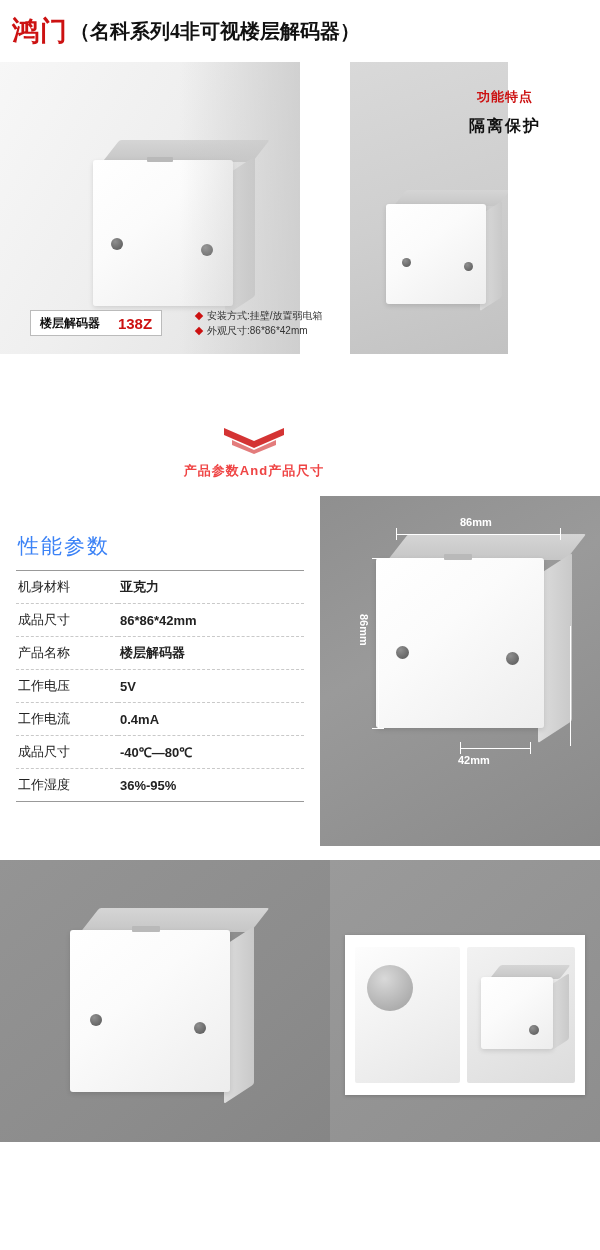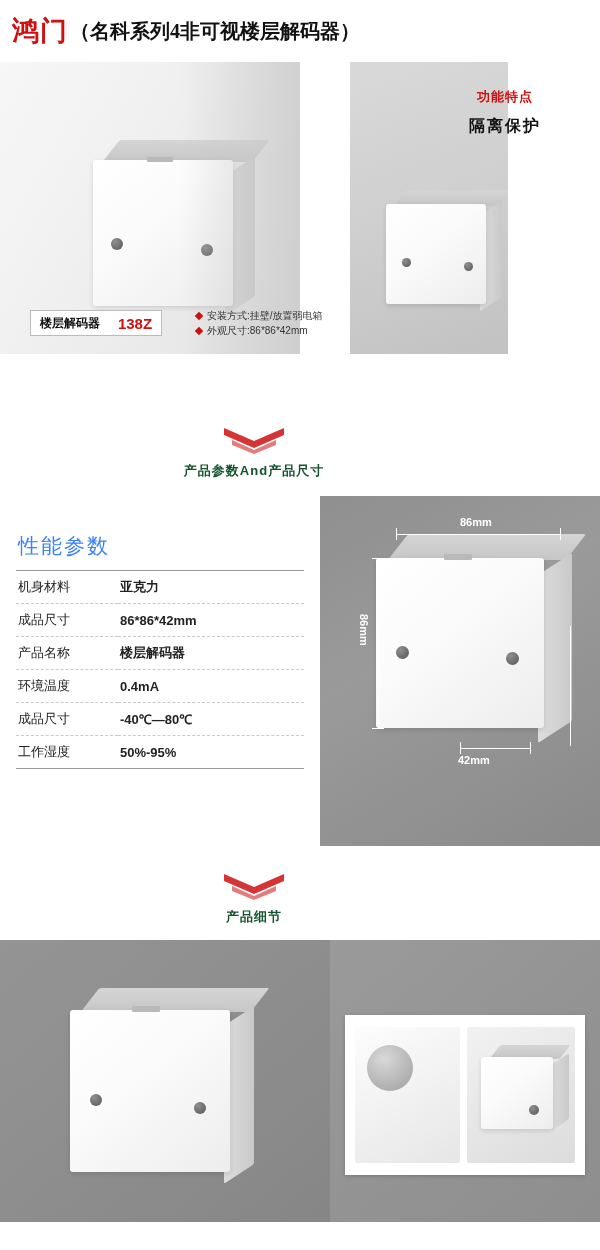--- a/index.html
+++ b/index.html
@@ -175,21 +175,21 @@
     text-align: center;
     padding-top: 14px;
   }
   .chev {
     display: block;
     margin: 0 auto;
   }
   .chev-label {
     margin-top: 8px;
     font-size: 13px;
-    color: #14532d;
+    color: #ef4444;
     font-weight: bold;
     letter-spacing: 1px;
   }
 
   
   .spec-section {
     position: relative;
     height: 350px;
   }
   .spec-title {
@@ -357,30 +357,34 @@
       </tr>
       <tr>
         <td class="k">成品尺寸</td>
         <td class="v">86*86*42mm</td>
       </tr>
       <tr>
         <td class="k">产品名称</td>
         <td class="v">楼层解码器</td>
       </tr>
       <tr>
-        <td class="k">环境温度</td>
+        <td class="k">工作电压</td>
+        <td class="v">5V</td>
+      </tr>
+      <tr>
+        <td class="k">工作电流</td>
         <td class="v">0.4mA</td>
       </tr>
       <tr>
         <td class="k">成品尺寸</td>
         <td class="v">-40℃—80℃</td>
       </tr>
       <tr>
         <td class="k">工作湿度</td>
-        <td class="v">50%-95%</td>
+        <td class="v">36%-95%</td>
       </tr>
     </tbody>
       </table>
 
     <div class="dim-panel">
 
       <div class="device" style="left:46px; top:38px; width:220px; height:220px;">
         <div class="dev-top" style="left:32px; top:0; width:178px; height:26px;"></div>
         <div class="dev-side" style="left:172px; top:30px; width:34px; height:168px;"></div>
         <div class="dev-face" style="left:10px; top:24px; width:168px; height:170px;"></div>
@@ -401,27 +405,20 @@
 
       <div class="dim-line" style="left:140px; top:252px; width:70px; height:1px;"></div>
       <div class="dim-line" style="left:140px; top:246px; width:1px; height:12px;"></div>
       <div class="dim-line" style="left:210px; top:246px; width:1px; height:12px;"></div>
       <div class="dim-text" style="left:138px; top:258px;">42mm</div>
 
       <div class="dim-line" style="left:250px; top:130px; width:1px; height:120px;"></div>
     </div>
   </div>
 
-  <div class="chev-block" style="margin-top:14px;">
-    <svg class="chev" width="60" height="26" viewBox="0 0 60 26">
-      <polygon points="0,0 30,13 60,0 60,7 30,20 0,7" fill="#cc1111" opacity="0.85"></polygon>
-      <polygon points="8,12 30,22 52,12 52,17 30,26 8,17" fill="#cc1111" opacity="0.55"></polygon>
-    </svg>
-    <div class="chev-label">产品细节</div>
-  </div>
 
   <div class="detail-section" style="margin-top:14px;">
     <div class="detail-left">
       <div class="device" style="left:62px; top:48px; width:210px; height:200px;">
         <div class="dev-top" style="left:28px; top:0; width:170px; height:24px;"></div>
         <div class="dev-side" style="left:162px; top:28px; width:30px; height:158px;"></div>
         <div class="dev-face" style="left:8px; top:22px; width:160px; height:162px;"></div>
         <div class="dev-notch" style="left:70px; top:18px; width:28px; height:6px;"></div>
         <div class="dev-hole" style="left:28px; top:106px; width:12px; height:12px;"></div>
         <div class="dev-hole" style="left:132px; top:114px; width:12px; height:12px;"></div>

